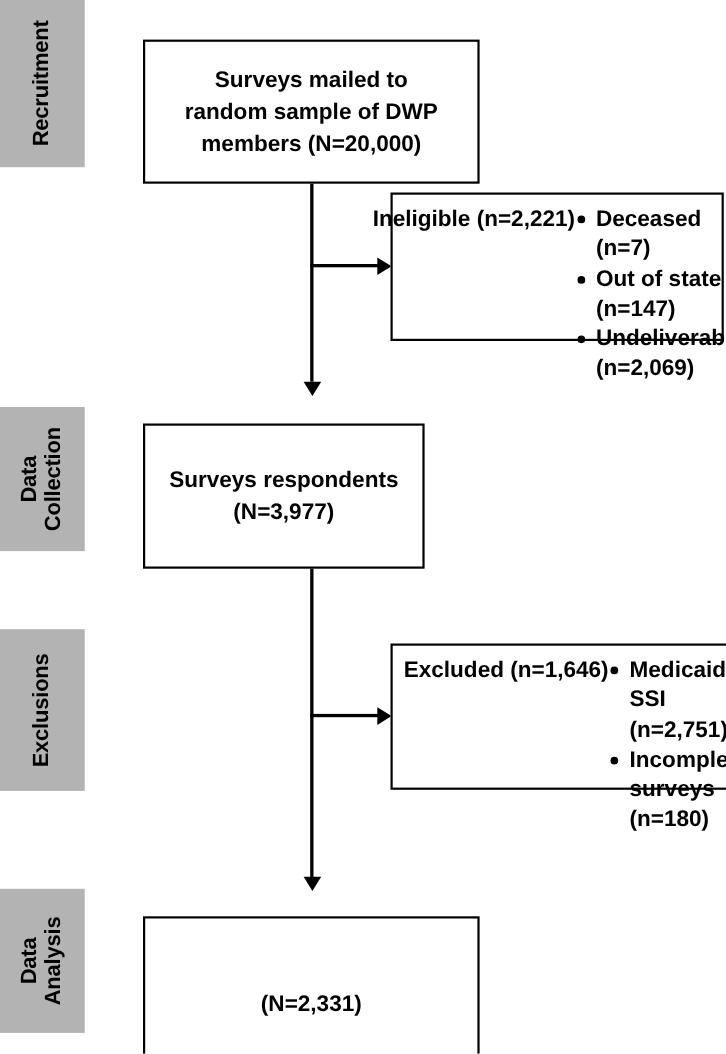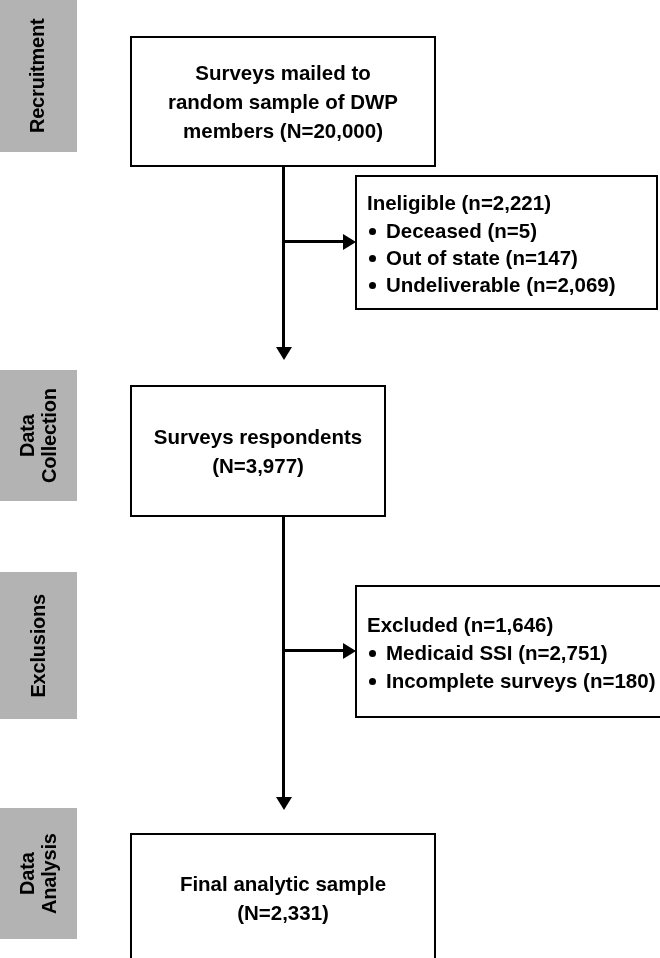--- a/index.html
+++ b/index.html
@@ -63,21 +63,21 @@
     line-height: 1.42;
     padding: 4px 12px;
     margin-top: 23px;
   }
   .flow-box.side-box {
     font-weight: bold;
     font-size: 20.5px;
     line-height: 1.33;
     padding: 8px 8px 6px 10px;
     display: flex;
-    flex-direction: column;
+    flex-direction: row;
     justify-content: center;
   }
   .side-heading {
     margin: 0 0 1px 0;
     white-space: nowrap;
   }
   .side-list {
     list-style: none;
     margin: 0;
     padding: 0;
@@ -168,31 +168,31 @@
 
   <div class="flow-box main-box" style="left:130px; top:362px; width:256px; height:132px;">
     <div>
       <span>Surveys respondents</span><br>
       <span>(N=3,977)</span>
     </div>
   </div>
 
   <div class="flow-box main-box" style="left:130px; top:810px; width:306px; height:130px;">
     <div>
-      <span>Final analytic sample</span><br>
+      <br>
       <span>(N=2,331)</span>
     </div>
   </div>
 
   <div class="flow-box side-box" style="left:355px; top:175px; width:303px; height:135px;">
     <div class="side-heading">Ineligible (n=2,221)</div>
     <ul class="side-list">
       <li>
         <span class="bullet-dot"></span>
-        <span>Deceased (n=5)</span>
+        <span>Deceased (n=7)</span>
       </li>
       <li>
         <span class="bullet-dot"></span>
         <span>Out of state (n=147)</span>
       </li>
       <li>
         <span class="bullet-dot"></span>
         <span>Undeliverable (n=2,069)</span>
       </li>
     </ul>

